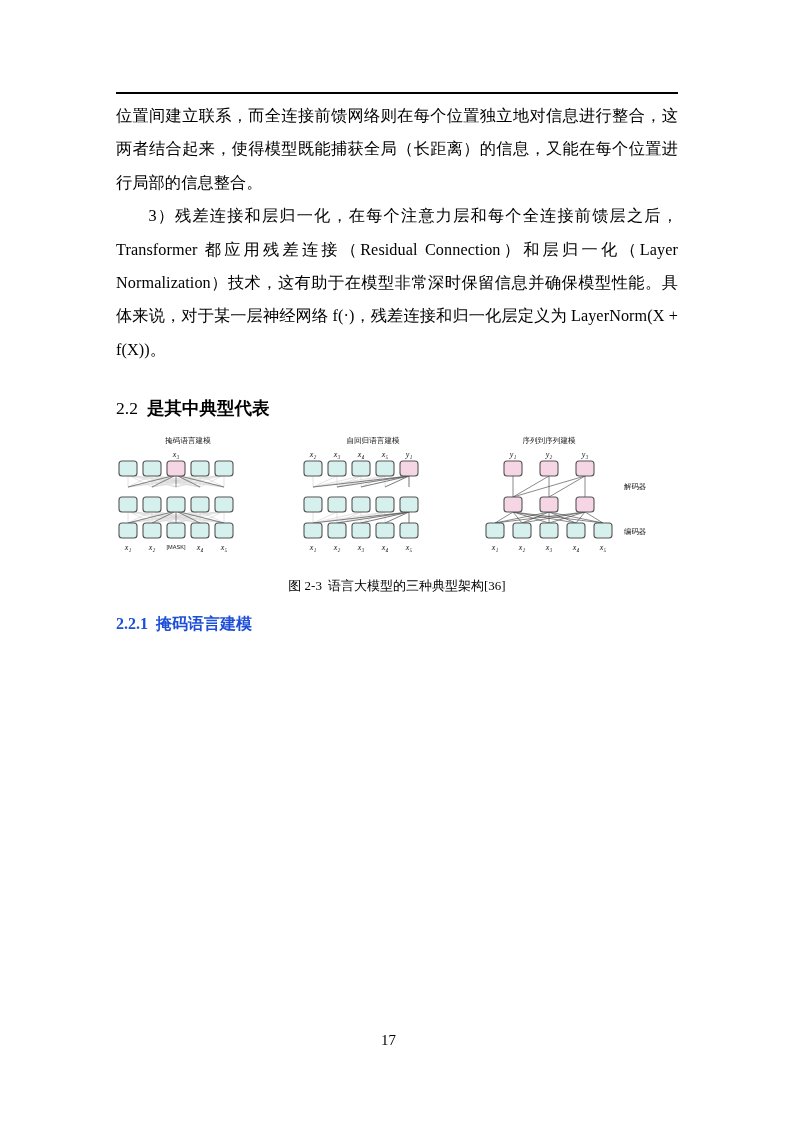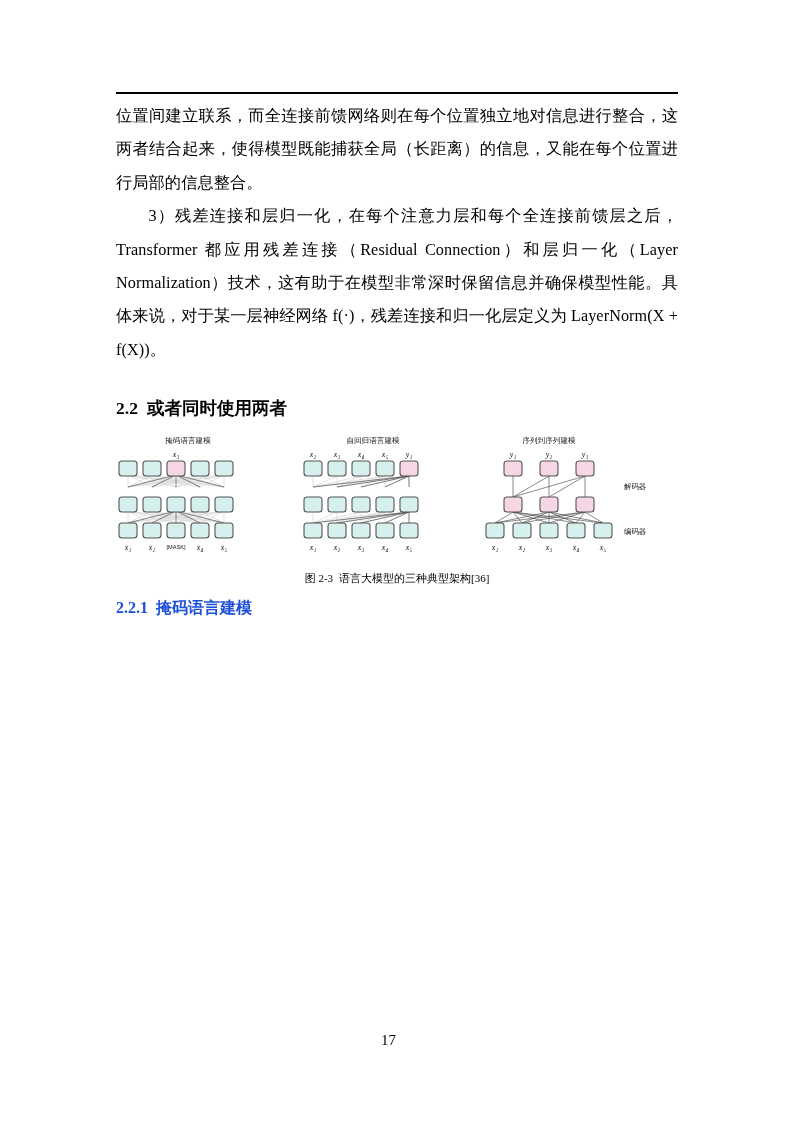--- a/index.html
+++ b/index.html
@@ -57,44 +57,44 @@
   .sec-heading {
     margin: 0;
     font-family: "Liberation Sans", sans-serif;
     font-weight: bold;
     font-size: 17.5px;
     line-height: 30px;
     color: #000;
   }
   .sec-heading .num {
     font-family: "Liberation Serif", serif;
-    font-weight: bold;
+    font-weight: normal;
     margin-right: 9px;
   }
   .subsec-heading {
     margin: 0;
     font-family: "Liberation Sans", sans-serif;
     font-weight: bold;
     font-size: 16px;
     line-height: 30px;
     color: #1d4ed8;
   }
   .subsec-heading .num {
     font-family: "Liberation Serif", serif;
     font-weight: bold;
     margin-right: 8px;
   }
 
   .gap-before-2-2 { height: 26px; }
 
   .fig-caption {
-    margin: 0;
+    margin: 8px;
     text-align: center;
     font-family: "Liberation Serif", serif;
-    font-size: 11px;
+    font-size: 13px;
     line-height: 30px;
     color: #000;
   }
   .fig-caption .cap-label { margin-right: 6px; }
 
   .page-number {
     position: absolute;
     left: 0;
     top: 1032px;
     width: 777px;
@@ -123,21 +123,21 @@
   <div class="content">
 
     <p class="body-text">位置间建立联系，而全连接前馈网络则在每个位置独立地对信息进行整合，这两者结合起来，使得模型既能捕获全局（长距离）的信息，又能在每个位置进行局部的信息整合。</p>
 
     <p class="body-text indent">3）残差连接和层归一化，在每个注意力层和每个全连接前馈层之后，Transformer 都应用残差连接（Residual Connection）和层归一化（Layer Normalization）技术，这有助于在模型非常深时保留信息并确保模型性能。具体来说，对于某一层神经网络 f(·)，残差连接和归一化层定义为 LayerNorm(X + f(X))。</p>
 
 
     <div class="gap-before-2-2"></div>
 
     <h2 class="sec-heading">
-      <span class="num">2.2</span><span>或者同时使用两者</span>
+      <span class="num">2.2</span><span>是其中典型代表</span>
     </h2>
 
 
     <div class="figure-block">
       <svg class="figure-svg" width="562" height="128" viewBox="0 0 562 128" xmlns="http://www.w3.org/2000/svg">
         <defs>
           <style>
             .nd  { stroke:#555; stroke-width:1.1; rx:3; ry:3; }
             .cy  { fill:#d6f0ee; }
             .pk  { fill:#f6d6e4; }

